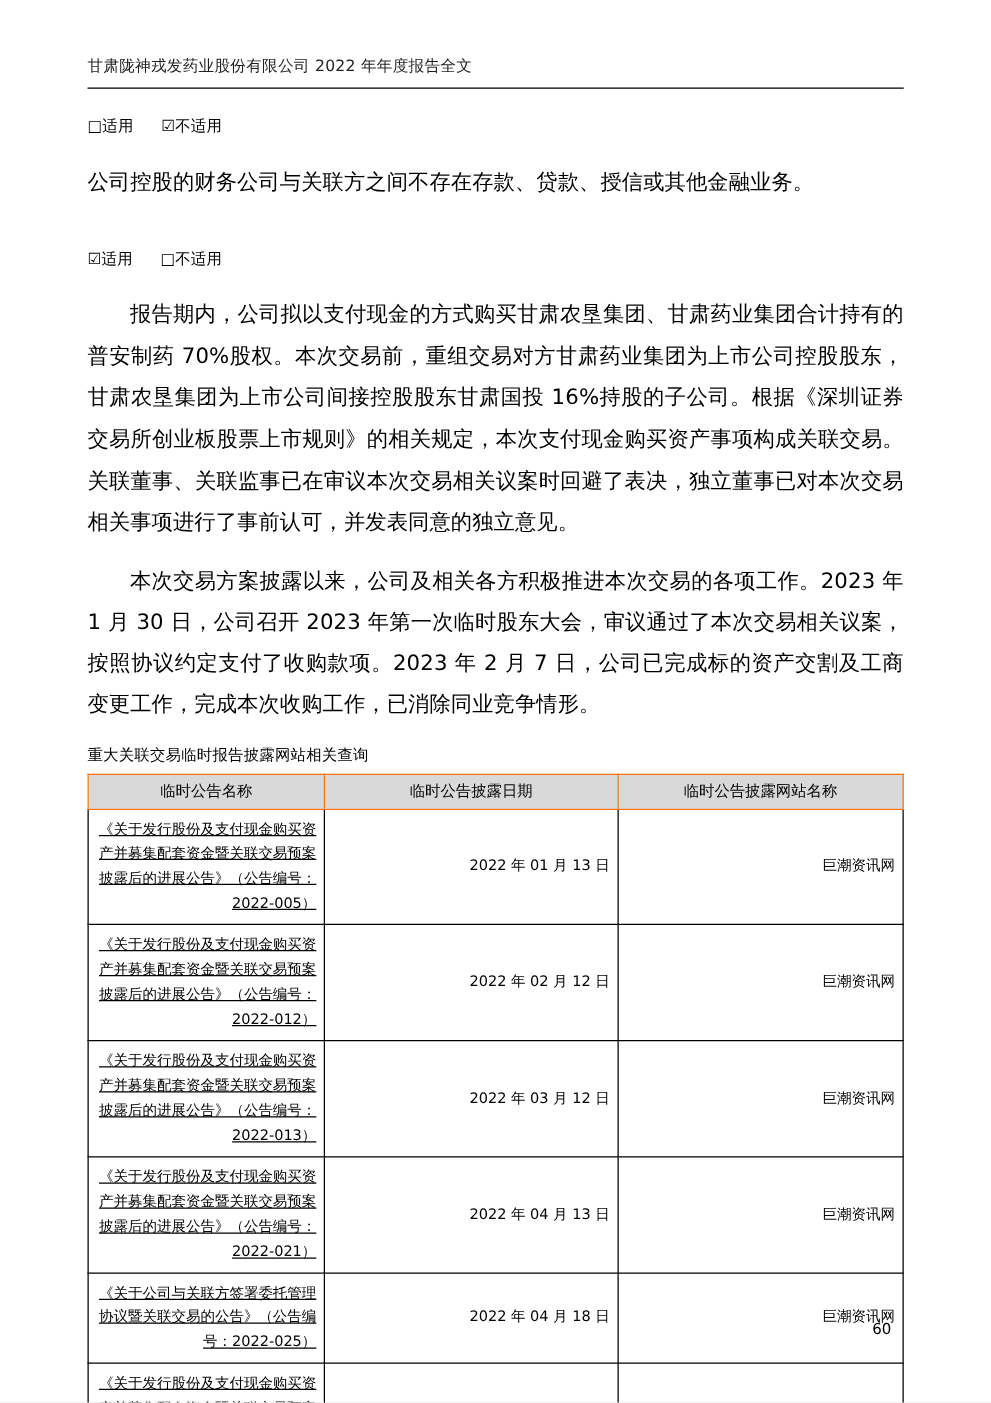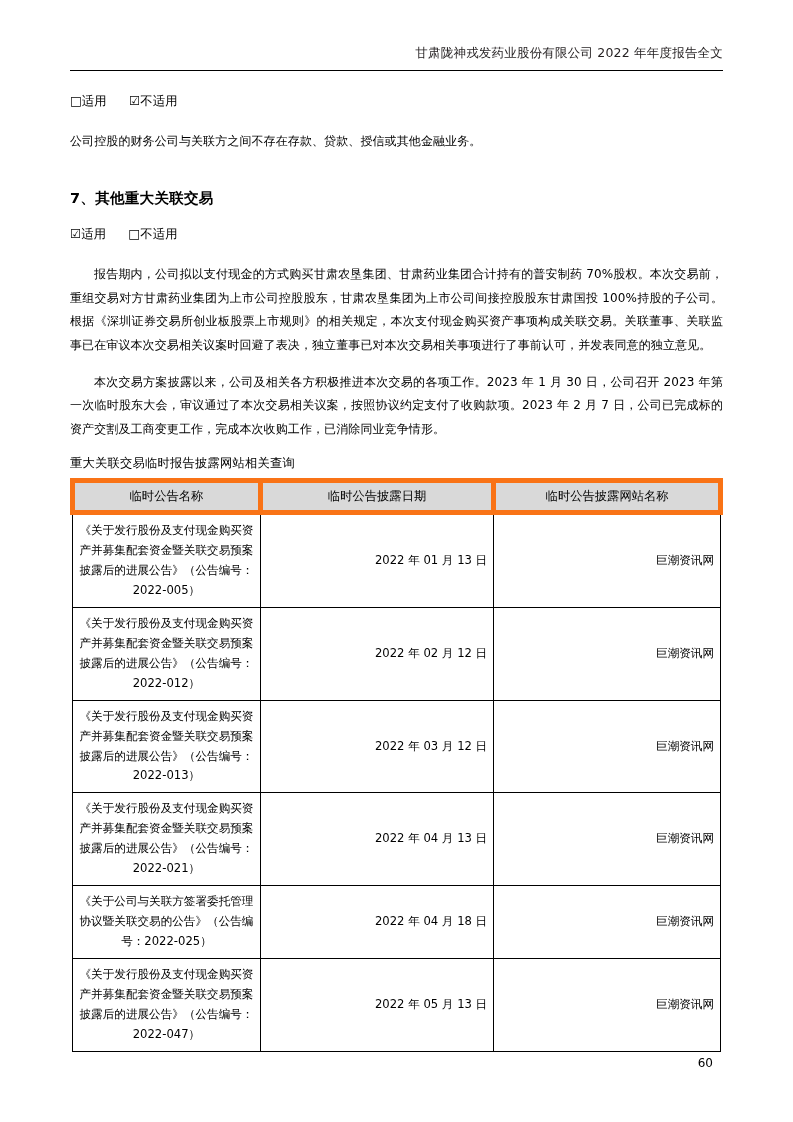--- a/index.html
+++ b/index.html
@@ -17,21 +17,20 @@
     font-family: "Liberation Serif", "DejaVu Serif", serif;
     color: #000000;
   }
   .content {
     position: absolute;
     left: 70px;
     right: 70px;
     top: 45px;
   }
   .header-line {
-    text-align: right;
     font-size: 12.5px;
     font-family: "DejaVu Sans", "Liberation Sans", sans-serif;
     color: #231f20;
     padding-bottom: 8px;
     letter-spacing: 0.2px;
   }
   .header-rule {
     border-bottom: 1px solid #000;
     margin-bottom: 22px;
   }
@@ -44,21 +43,21 @@
   }
   .spacer-lg { height: 22px; }
   .checkline {
     font-size: 12.3px;
     font-family: "DejaVu Sans", "Liberation Sans", sans-serif;
     margin-bottom: 20px;
     letter-spacing: 0.2px;
   }
   .checkline .opt { margin-right: 18px; }
   .bodytext {
-    font-size: 12px;
+    font-size: 17px;
     line-height: 1.95;
     text-align: justify;
     margin-bottom: 14px;
     font-family: "DejaVu Sans", "Liberation Sans", sans-serif;
     letter-spacing: 0.1px;
   }
   .indent { text-indent: 2em; }
   .caption {
     font-size: 12.3px;
     font-family: Liberation Serif, serif;
@@ -66,34 +65,34 @@
     letter-spacing: 0.2px;
   }
   table.announce {
     width: 100%;
     border-collapse: collapse;
     table-layout: fixed;
     font-family: "DejaVu Sans", "Liberation Sans", sans-serif;
   }
   table.announce th {
     background: #d9d9d9;
-    border: 5px solid #f97316;
+    border: 1px solid #f97316;
     font-weight: normal;
     font-size: 12.3px;
     padding: 5px 4px;
     text-align: center;
   }
   table.announce td {
     border: 1px solid #000;
     font-size: 11.6px;
     padding: 6px 6px;
     vertical-align: middle;
     line-height: 1.72;
   }
-  td.c-name { text-align: center; }
+  td.c-name { text-align: right; text-decoration: underline; }
   td.c-date, td.c-site { text-align: right; }
   .col1 { width: 29%; }
   .col2 { width: 36%; }
   .col3 { width: 35%; }
   .pagenum {
     position: absolute;
     right: 80px;
     bottom: 52px;
     font-size: 12px;
     font-family: "DejaVu Sans", "Liberation Sans", sans-serif;
@@ -111,28 +110,27 @@
 
     <div class="checkline">
       <span class="opt">□适用</span>
       <span class="opt">☑不适用</span>
     </div>
 
     <div class="bodytext">公司控股的财务公司与关联方之间不存在存款、贷款、授信或其他金融业务。</div>
 
     <div class="spacer-lg"></div>
 
-    <h2 class="section">7、其他重大关联交易</h2>
 
     <div class="checkline">
       <span class="opt">☑适用</span>
       <span class="opt">□不适用</span>
     </div>
 
-    <div class="bodytext indent">报告期内，公司拟以支付现金的方式购买甘肃农垦集团、甘肃药业集团合计持有的普安制药 70%股权。本次交易前，重组交易对方甘肃药业集团为上市公司控股股东，甘肃农垦集团为上市公司间接控股股东甘肃国投 100%持股的子公司。根据《深圳证券交易所创业板股票上市规则》的相关规定，本次支付现金购买资产事项构成关联交易。关联董事、关联监事已在审议本次交易相关议案时回避了表决，独立董事已对本次交易相关事项进行了事前认可，并发表同意的独立意见。</div>
+    <div class="bodytext indent">报告期内，公司拟以支付现金的方式购买甘肃农垦集团、甘肃药业集团合计持有的普安制药 70%股权。本次交易前，重组交易对方甘肃药业集团为上市公司控股股东，甘肃农垦集团为上市公司间接控股股东甘肃国投 16%持股的子公司。根据《深圳证券交易所创业板股票上市规则》的相关规定，本次支付现金购买资产事项构成关联交易。关联董事、关联监事已在审议本次交易相关议案时回避了表决，独立董事已对本次交易相关事项进行了事前认可，并发表同意的独立意见。</div>
     <div class="bodytext indent">本次交易方案披露以来，公司及相关各方积极推进本次交易的各项工作。2023 年 1 月 30 日，公司召开 2023 年第一次临时股东大会，审议通过了本次交易相关议案，按照协议约定支付了收购款项。2023 年 2 月 7 日，公司已完成标的资产交割及工商变更工作，完成本次收购工作，已消除同业竞争情形。</div>
 
     <div class="caption">重大关联交易临时报告披露网站相关查询</div>
 
     <table class="announce">
       <colgroup>
         <col class="col1">
           <col class="col2">
           <col class="col3">
       </colgroup>

